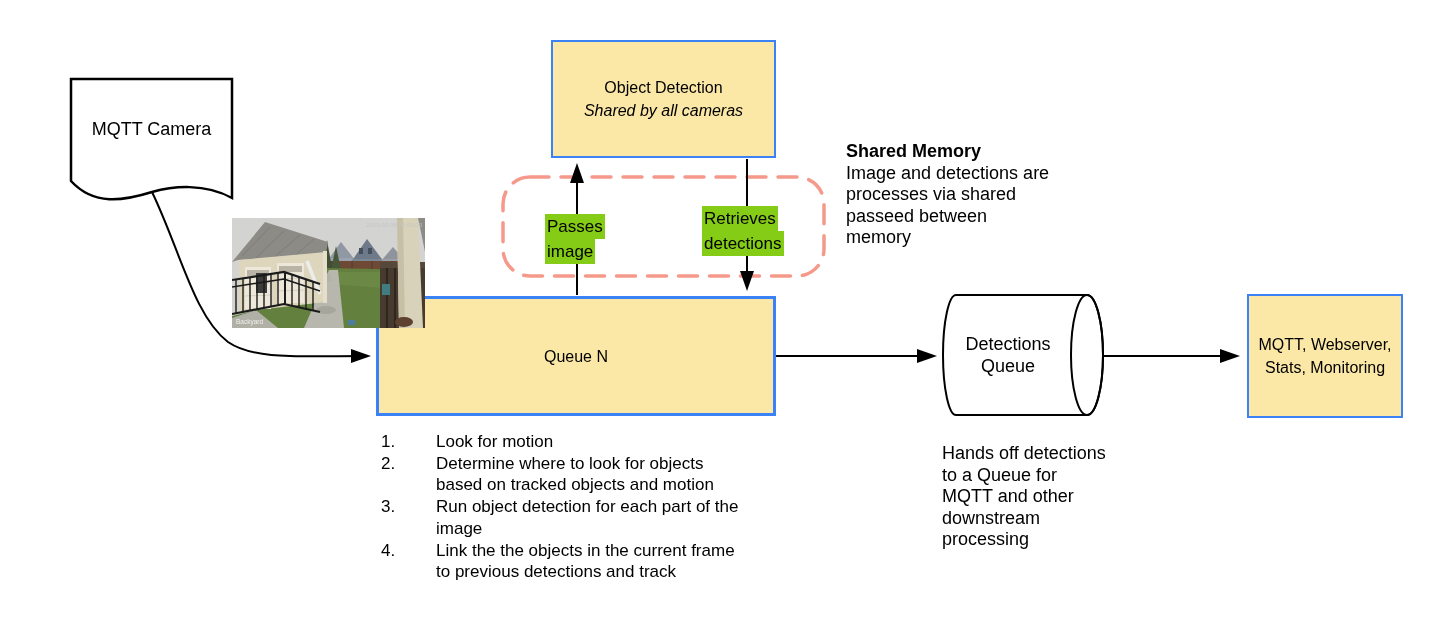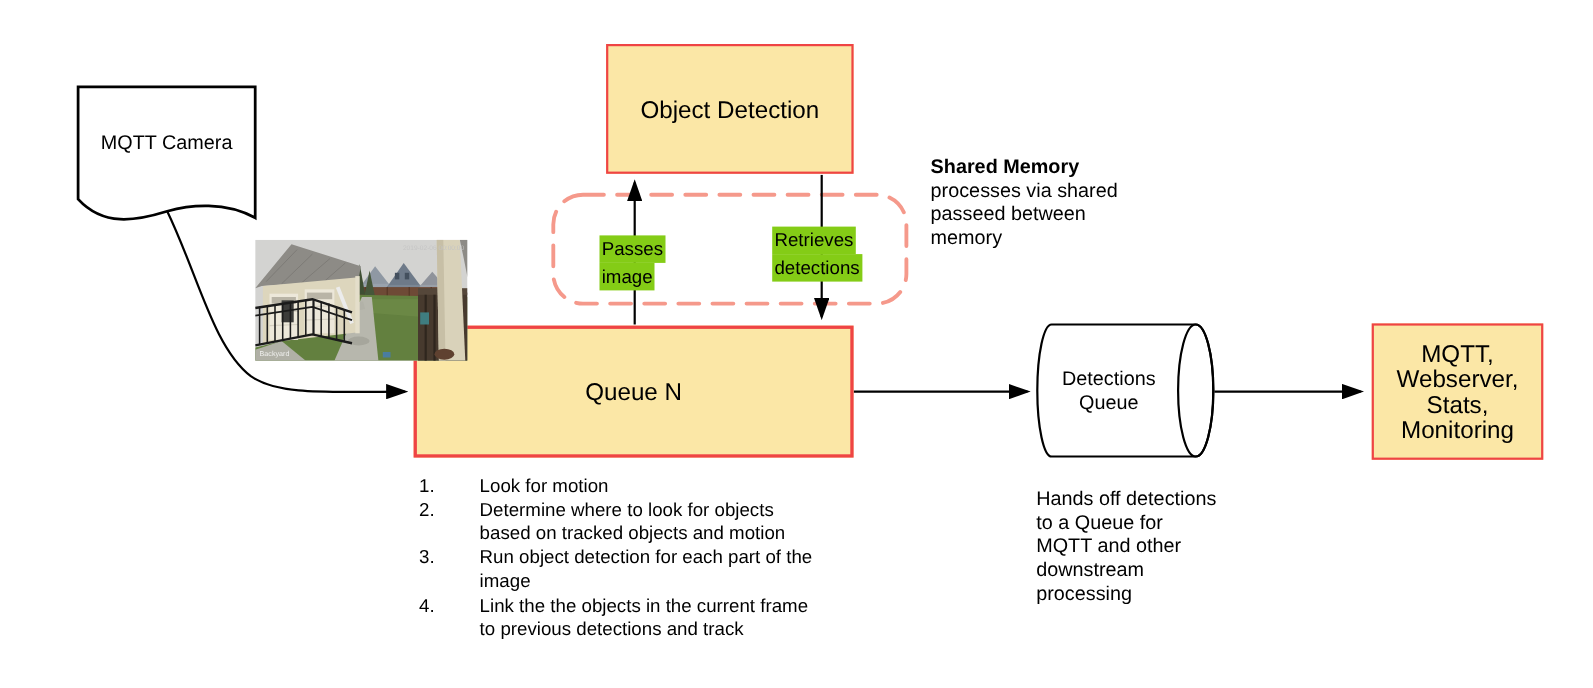--- a/index.html
+++ b/index.html
@@ -3,23 +3,23 @@
 <meta charset="utf-8">
 <style>
   html,body { margin:0; padding:0; background:#ffffff; }
   #canvas {
     position:relative; width:1448px; height:625px; background:#ffffff;
     font-family:"Liberation Sans", sans-serif; color:#000; overflow:hidden;
   }
   #connector-layer { position:absolute; left:0; top:0; width:1448px; height:625px; }
   .node {
     position:absolute; box-sizing:border-box;
-    background:#FBE7A6; border:2px solid #ef4444;
+    background:#FBE7A6; border:2px solid #3b82f6;
     display:flex; flex-direction:column; align-items:center; justify-content:center;
-    text-align:center; font-size:22px; line-height:23px;
+    text-align:center; font-size:16px; line-height:23px;
   }
   #object-detection-node { left:551px; top:40px; width:225px; height:118px; }
   #object-detection-node .sub { font-style:italic; }
   #camera-n-node { left:376px; top:296px; width:400px; height:120px; border-width:3px; }
   #mqtt-node { left:1247px; top:294px; width:156px; height:124px; border-width:2.5px; }
   .shape-label { position:absolute; text-align:center; font-size:18px; }
   #rtsp-label { left:71px; top:119px; width:161px; }
   #queue-label { left:943px; top:333px; width:130px; line-height:22px; }
   .note { position:absolute; font-size:18px; line-height:21.6px; }
   .note .ln { display:block; }
@@ -67,33 +67,35 @@
       <path d="M956,295 L1087,295 A16,60 0 0 1 1087,415 L956,415 A13,60 0 0 1 956,295 Z" fill="#ffffff" stroke="#000" stroke-width="2"></path>
       <ellipse cx="1087" cy="355" rx="16" ry="60" fill="none" stroke="#000" stroke-width="2"></ellipse>
     </g>
   </svg>
 
   <div id="rtsp-label" class="shape-label">MQTT Camera</div>
 
 
   <div id="object-detection-node" class="node">
     <span>Object Detection</span>
+    <span class="sub">Shared by all cameras</span>
   </div>
 
   <div id="passes-label" class="flow-label">
     <span class="ln">Passes</span>
     <span class="ln">image</span>
   </div>
   <div id="retrieves-label" class="flow-label">
     <span class="ln">Retrieves</span>
     <span class="ln">detections</span>
   </div>
 
   <div id="shared-note" class="note">
     <span class="ttl">Shared Memory</span>
+    <span class="ln">Image and detections are</span>
     <span class="ln">processes via shared</span>
     <span class="ln">passeed between</span>
     <span class="ln">memory</span>
   </div>
 
   <div id="camera-n-node" class="node">
     <span>Queue N</span>
   </div>
 
   <svg id="camera-feed" viewBox="0 0 193 110" xmlns="http://www.w3.org/2000/svg" preserveAspectRatio="none">

